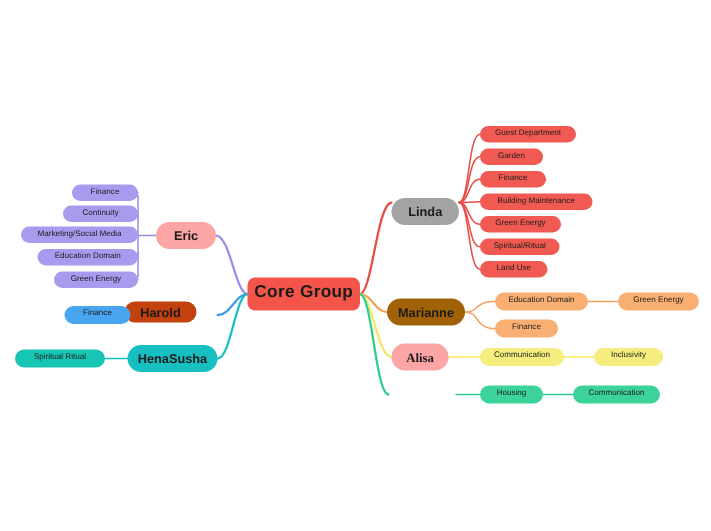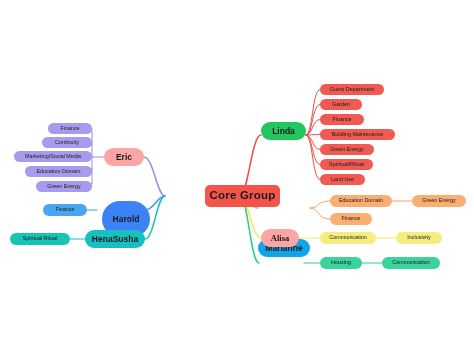--- a/index.html
+++ b/index.html
@@ -40,21 +40,20 @@
     white-space: nowrap;
     color: #1b1b1b;
     line-height: 1;
     overflow: hidden;
   }
   .node.root {
     border-radius: 5px;
     font-size: 11.5px;
     font-weight: bold;
     letter-spacing: .2px;
-    margin-left: 40px;
   }
   .node.lvl1 {
     border-radius: 999px;
     font-size: 8.5px;
     font-weight: bold;
   }
   .node.lvl2 {
     border-radius: 999px;
     font-size: 5.4px;
     font-weight: normal;
@@ -101,33 +100,33 @@
       <path d="M 304 263 L 320 263" fill="none" stroke="#2ecc8f" stroke-width="1" stroke-linecap="round" stroke-linejoin="round"></path>
       <path d="M 362 263 L 382 263" fill="none" stroke="#2ecc8f" stroke-width="1" stroke-linecap="round" stroke-linejoin="round"></path>
     </svg>
 <div class="node root" style="left: 165px; top: 185px; width: 75px; height: 22px; background: rgb(244, 85, 74); color: rgb(27, 27, 27);">Core Group</div>
     <div class="node lvl1" style="left: 104px; top: 148px; width: 40px; height: 18px; background: #fca5a5;">Eric</div>
     <div class="node lvl2" style="left: 48px; top: 123px; width: 44px; height: 11px; background: rgb(168, 155, 238);">Finance</div>
     <div class="node lvl2" style="left: 42px; top: 137px; width: 50px; height: 11px; background: rgb(168, 155, 238);">Continuity</div>
     <div class="node lvl2" style="left: 14px; top: 151px; width: 78px; height: 11px; background: rgb(168, 155, 238);">Marketing/Social Media</div>
     <div class="node lvl2" style="left: 25px; top: 166px; width: 67px; height: 11px; background: rgb(168, 155, 238);">Education Domain</div>
     <div class="node lvl2" style="left: 36px; top: 181px; width: 56px; height: 11px; background: rgb(168, 155, 238);">Green Energy</div>
-    <div class="node lvl1" style="left: 102px; top: 201px; width: 48px; height: 36px; background: #3b82f6;">Harold</div>
+    <div class="node lvl1" style="left: 83px; top: 201px; width: 48px; height: 14px; background: #c2410c;">Harold</div>
     <div class="node lvl2" style="left: 43px; top: 204px; width: 44px; height: 12px; background: rgb(72, 165, 239);">Finance</div>
     <div class="node lvl1" style="left: 85px; top: 230px; width: 60px; height: 18px; background: rgb(23, 191, 192);">HenaSusha</div>
     <div class="node lvl2" style="left: 10px; top: 233px; width: 60px; height: 12px; background: rgb(23, 197, 181);">Spiritual Ritual</div>
-    <div class="node lvl1" style="left: 261px; top: 122px; width: 45px; height: 18px; background: #22c55e;">Linda</div>
+    <div class="node lvl1" style="left: 261px; top: 132px; width: 45px; height: 18px; background: #a3a3a3;">Linda</div>
     <div class="node lvl2" style="left: 320px; top: 84px; width: 64px; height: 11px; background: rgb(240, 90, 83);">Guest Department</div>
     <div class="node lvl2" style="left: 320px; top: 99px; width: 42px; height: 11px; background: rgb(240, 90, 83);">Garden</div>
     <div class="node lvl2" style="left: 320px; top: 114px; width: 44px; height: 11px; background: rgb(240, 90, 83);">Finance</div>
     <div class="node lvl2" style="left: 320px; top: 129px; width: 75px; height: 11px; background: rgb(240, 90, 83);">Building Maintenance</div>
     <div class="node lvl2" style="left: 320px; top: 144px; width: 54px; height: 11px; background: rgb(240, 90, 83);">Green Energy</div>
     <div class="node lvl2" style="left: 320px; top: 159px; width: 53px; height: 11px; background: rgb(240, 90, 83);">Spiritual/Ritual</div>
     <div class="node lvl2" style="left: 320px; top: 174px; width: 45px; height: 11px; background: rgb(240, 90, 83);">Land Use</div>
-    <div class="node lvl1" style="left: 258px; top: 199px; width: 52px; height: 18px; background: #0ea5e9; margin-top: 40px;">Marianne</div>
+    <div class="node lvl1" style="left: 258px; top: 199px; width: 52px; height: 18px; background: #a16207;">Marianne</div>
     <div class="node lvl2" style="left: 330px; top: 195px; width: 62px; height: 12px; background: rgb(249, 174, 114);">Education Domain</div>
     <div class="node lvl3" style="left: 412px; top: 195px; width: 54px; height: 12px; background: rgb(249, 174, 114);">Green Energy</div>
     <div class="node lvl2" style="left: 330px; top: 213px; width: 42px; height: 12px; background: rgb(249, 174, 114);">Finance</div>
     <div class="node lvl1" style="left: 261px; top: 229px; width: 38px; height: 18px; background: #fca5a5; font-family: Liberation Serif, serif;">Alisa</div>
     <div class="node lvl2" style="left: 320px; top: 232px; width: 56px; height: 12px; background: rgb(245, 238, 126);">Communication</div>
     <div class="node lvl3" style="left: 396px; top: 232px; width: 46px; height: 12px; background: rgb(245, 238, 126);">Inclusivity</div>
     <div class="node lvl2" style="left: 320px; top: 257px; width: 42px; height: 12px; background: rgb(59, 211, 154);">Housing</div>
     <div class="node lvl3" style="left: 382px; top: 257px; width: 58px; height: 12px; background: rgb(59, 211, 154);">Communication</div>
   </div>
 

